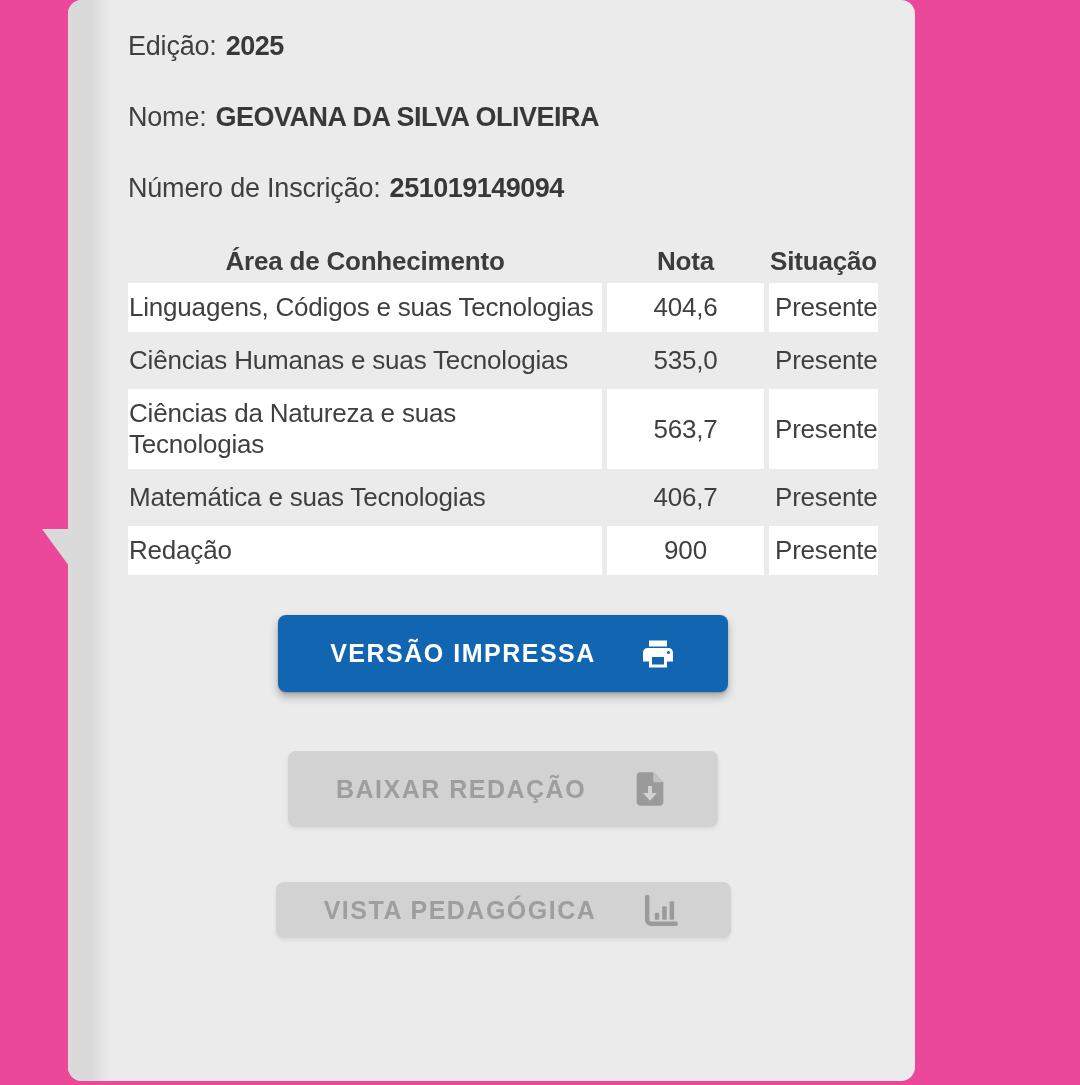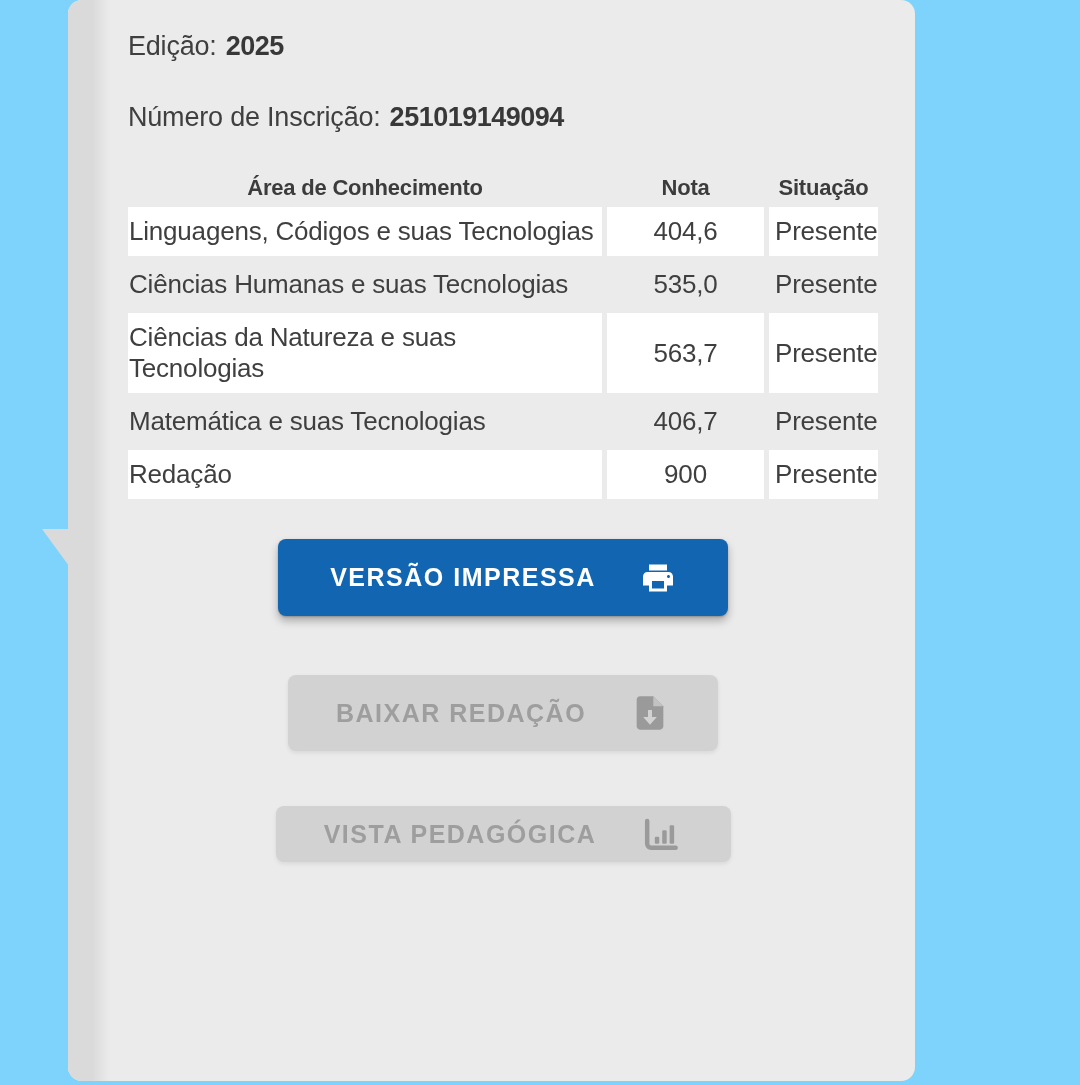--- a/index.html
+++ b/index.html
@@ -3,21 +3,21 @@
 <meta charset="utf-8">
 <style>
   * { box-sizing: border-box; }
   html,body { margin:0; padding:0; }
   body {
     width:1080px; height:1085px;
     background:#ffffff;
     font-family:"Liberation Sans", sans-serif;
     color:#3f3f3f;
   }
-  .page { position:relative; width:1080px; height:1085px; background:#7dd3fc; overflow:hidden; }
+  .page { position:relative; width:1080px; height:1085px; background:#ec4899; overflow:hidden; }
 
   
   .bubble {
     position:absolute; left:68px; top:0; width:847px; height:1081px;
     background:#ebebeb; border-radius:14px; overflow:hidden;
   }
   .bubble-edge {
     position:absolute; left:0; top:0; bottom:0; width:44px;
     background:linear-gradient(90deg,#dadada 0px,#dadada 24px,#ebebeb 42px);
   }
@@ -33,21 +33,21 @@
   .field-first { margin-top:32px; }
   .field + .field { margin-top:43px; }
   .field .val { font-weight:700; margin-left:9px; color:#383838; letter-spacing:-0.5px; }
 
   table.scores {
     margin:40px 0 0 -5px;
     border-collapse:separate; border-spacing:5px 4px;
     table-layout:fixed; width:760px;
   }
   .scores th {
-    font-weight:700; font-size:22px; color:#3c3c3c;
+    font-weight:700; font-size:26px; color:#3c3c3c;
     padding:0 0 2px 0; text-align:center; letter-spacing:-0.2px;
   }
   .scores td {
     font-size:26px; line-height:31px; padding:9px 6px;
     color:#3f3f3f; letter-spacing:-0.2px; vertical-align:middle;
   }
   .scores td.area { text-align:left; padding-left:1px; }
   .scores td.c { text-align:center; }
   .scores tbody tr:nth-child(odd) td { background:#ffffff; }
 
@@ -76,20 +76,21 @@
 <div class="page">
 
   <div class="bubble-arrow"></div>
 
   <div class="bubble">
     <div class="bubble-edge"></div>
 
     <div class="content">
 
       <p class="field field-first"><span class="lbl">Edição:</span><span class="val">2025</span></p>
+      <p class="field"><span class="lbl">Nome:</span><span class="val">GEOVANA DA SILVA OLIVEIRA</span></p>
       <p class="field"><span class="lbl">Número de Inscrição:</span><span class="val">251019149094</span></p>
 
       <table class="scores">
         <colgroup>
             <col style="width:474px">
             <col style="width:157px">
             <col style="width:109px">
           </colgroup>
         <thead>
           <tr>

